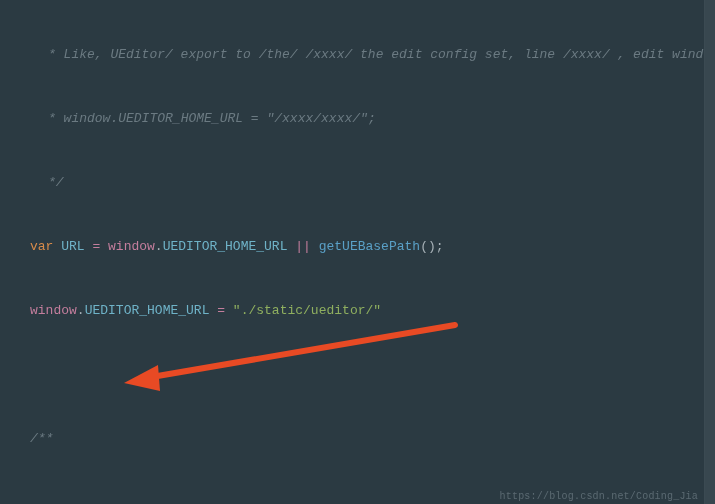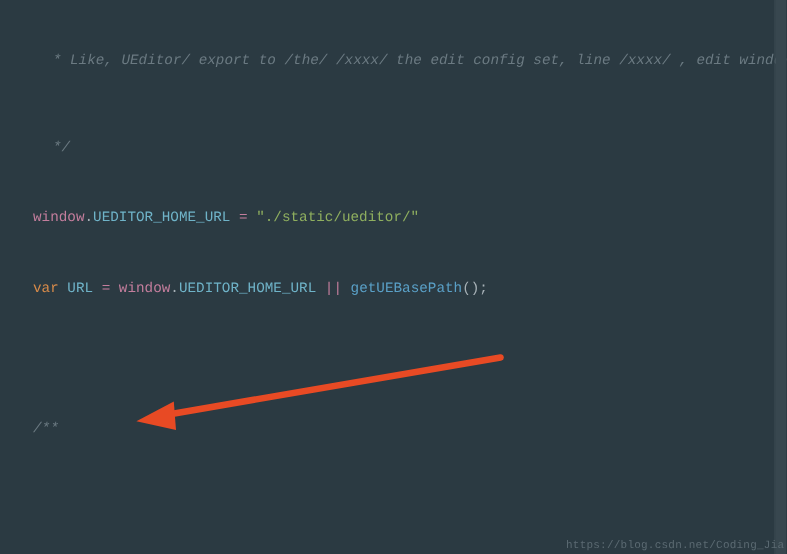--- a/index.html
+++ b/index.html
@@ -31,47 +31,48 @@
   .c-func { color: #5aa0c7; }        
   .c-str { color: #8faf5f; }         
   .c-punc { color: #a7b1b7; }
   .c-op { color: #c47e9d; }
 
   
   .arrow { position: absolute; left: 120px; top: 321px; width: 345px; height: 74px; pointer-events: none; }
   .arrow svg { width: 100%; height: 100%; }
 
   .watermark {
-    position: absolute; right: 2px; bottom: 2px;
+    position: absolute; right: 17px; bottom: 2px;
     font-size: 10px; color: #5b6a72; font-style: normal;
     letter-spacing: 0.2px;
     font-family: Liberation Mono, monospace;
   }
 
   
   .right-edge {
     position: absolute; right: 10px; top: 0; width: 1px; height: 100%;
     background: #3b4a52;
   }
 </style>
 </head>
 <body>
 
 <div class="editor">
 
   <div class="code-area">
 
     <div class="line l-3"><span class="c-comment">* Like, UEditor/ export to /the/ /xxxx/ the edit config set, line /xxxx/ , edit windows only inside the path, </span></div>
 
+    <div class="line l-3"><span class="c-comment"><span>* window.</span><span>UEDITOR_HOME_URL</span><span> = </span><span>"/xxxx/xxxx/"</span><span>;</span></span></div>
 
     <div class="line l-3"><span class="c-comment">*/</span></div>
 
+    <div class="line l-2"><span class="c-kw">var</span><span> </span><span class="c-prop">URL</span><span class="c-op"> = </span><span class="c-obj">window</span><span class="c-punc">.</span><span class="c-prop">UEDITOR_HOME_URL</span><span class="c-op"> || </span><span class="c-func">getUEBasePath</span><span class="c-punc">();</span></div>
+
     <div class="line l-2"><span class="c-obj">window</span><span class="c-punc">.</span><span class="c-prop">UEDITOR_HOME_URL</span><span class="c-op"> = </span><span class="c-str">"./static/ueditor/"</span></div>
-
-    <div class="line l-2"><span class="c-kw">var</span><span> </span><span class="c-prop">URL</span><span class="c-op"> = </span><span class="c-obj">window</span><span class="c-punc">.</span><span class="c-prop">UEDITOR_HOME_URL</span><span class="c-op"> || </span><span class="c-func">getUEBasePath</span><span class="c-punc">();</span></div>
 
     <div class="line">&nbsp;</div>
 
     <div class="line l-2"><span class="c-comment">/**</span></div>
     
 
     
 
     
 

